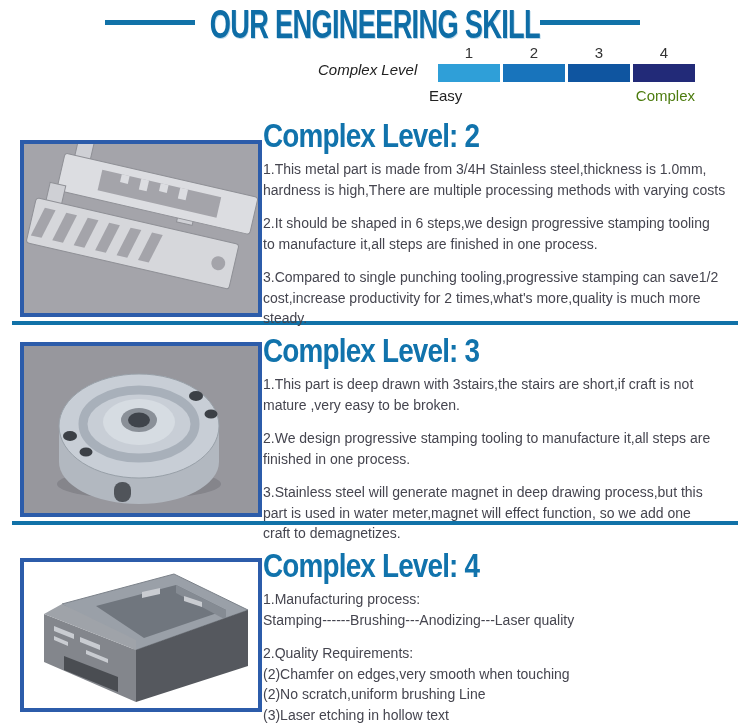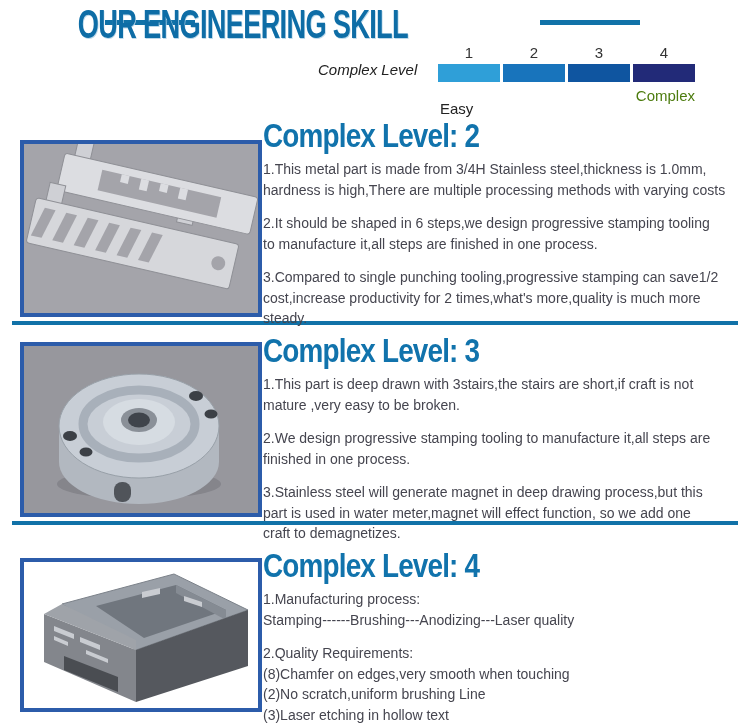--- a/index.html
+++ b/index.html
@@ -1,38 +1,38 @@
 <!DOCTYPE html>
 <html><head>
 <meta charset="utf-8">
 <style>
   html,body{margin:0;padding:0;}
   body{font-family:"Liberation Sans","DejaVu Sans",sans-serif;background:#ffffff;}
   .page{position:relative;width:750px;height:725px;background:#ffffff;overflow:hidden;}
 
   
-  .title-wrap{position:absolute;left:0;top:2px;width:750px;height:42px;}
+  .title-wrap{position:absolute;left:0;top:2px;width:750px;height:42px;text-align:center;}
   .title-text{display:inline-block;font-size:40px;font-weight:bold;color:#0e6da6;
     letter-spacing:-1px;white-space:nowrap;transform:scaleX(0.68);transform-origin:center top;
     text-shadow:1px 1px 0 #bcd9ea;}
   .title-line{position:absolute;top:20px;height:5px;background:#1172a8;}
   .title-line.left{left:105px;width:90px;}
   .title-line.right{left:540px;width:100px;}
 
   
   .scale-label{position:absolute;left:318px;top:61px;font-size:15px;color:#222;font-style:italic;}
   .scale-levels{position:absolute;left:438px;top:44px;display:flex;gap:3px;}
   .level{width:62px;display:flex;flex-direction:column;}
   .level .num{text-align:center;font-size:15px;color:#333;height:18px;line-height:18px;}
   .level .box{height:18px;margin-top:2px;}
   .box.lv1{background:#2f9fd8;}
   .box.lv2{background:#1874bc;}
   .box.lv3{background:#0f55a0;}
   .box.lv4{background:#222a78;}
-  .scale-easy{position:absolute;left:440px;top:87px;font-size:15px;color:#222;margin-top:13px;}
+  .scale-easy{position:absolute;left:429px;top:87px;font-size:15px;color:#222;}
   .scale-complex{position:absolute;right:55px;top:87px;font-size:15px;color:#4d7c0f;}
 
   
   .divider{position:absolute;left:12px;width:726px;height:4px;background:#1172a8;}
   .divider.d1{top:321px;}
   .divider.d2{top:521px;}
 
   
   .photo-frame{position:absolute;left:20px;border:4px solid #2c5caa;background:#fff;line-height:0;}
   .photo-frame.f1{top:140px;width:234px;height:169px;}
@@ -184,20 +184,20 @@
   </div>
 
   <div class="section s3">
     <h2 class="sec-heading">Complex Level: 4</h2>
     <div class="para">
       <div class="line">1.Manufacturing process:</div>
       <div class="line">Stamping------Brushing---Anodizing---Laser quality</div>
     </div>
     <div class="para">
       <div class="line">2.Quality Requirements:</div>
-      <div class="line">(8)Chamfer on edges,very smooth when touching</div>
+      <div class="line">(2)Chamfer on edges,very smooth when touching</div>
       <div class="line">(2)No scratch,uniform brushing Line</div>
       <div class="line">(3)Laser etching in hollow text</div>
 
     </div>
   </div>
 
 </div>
 
 </body></html>

